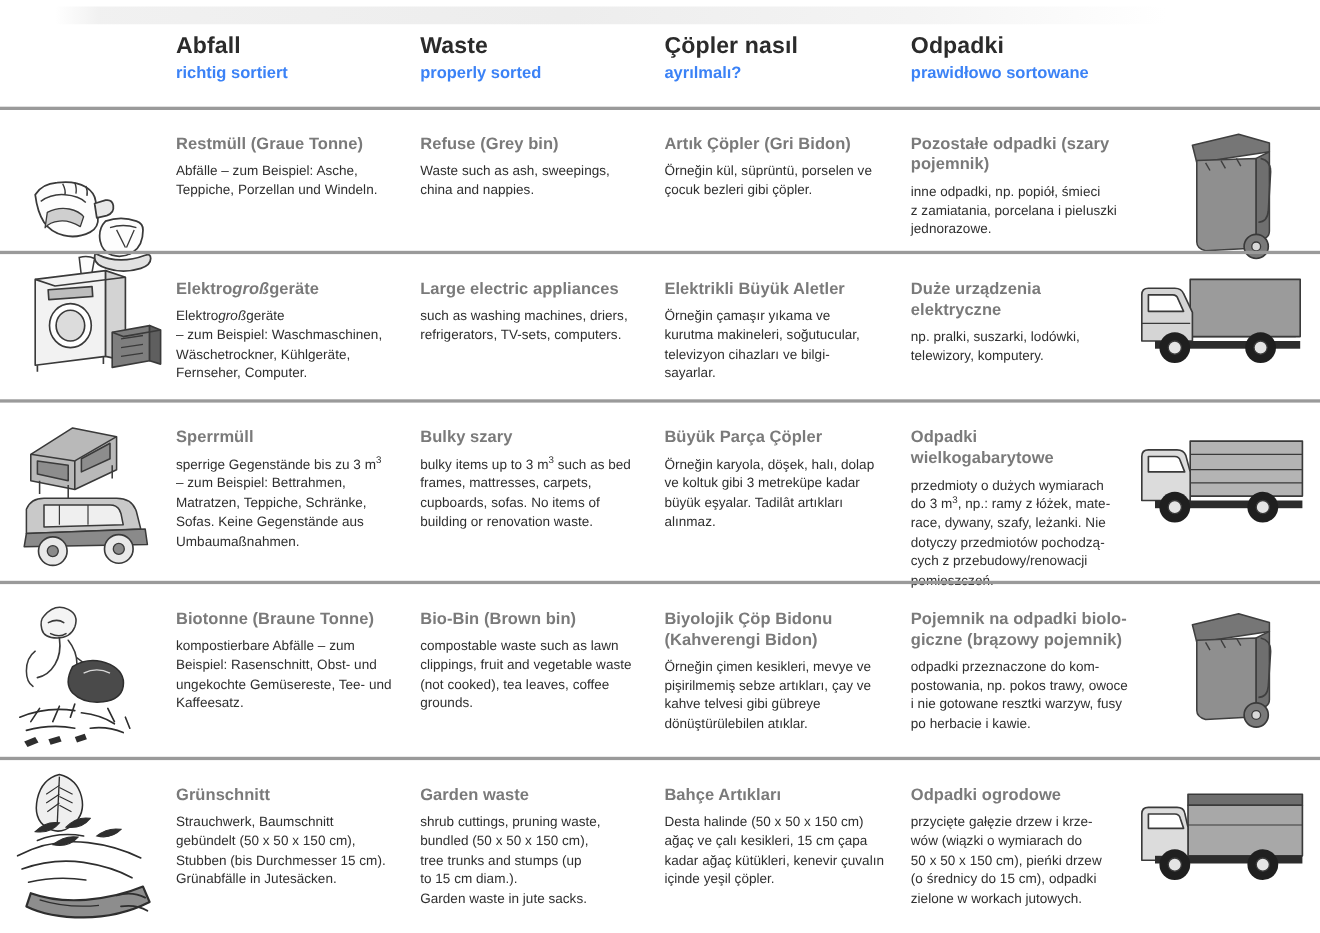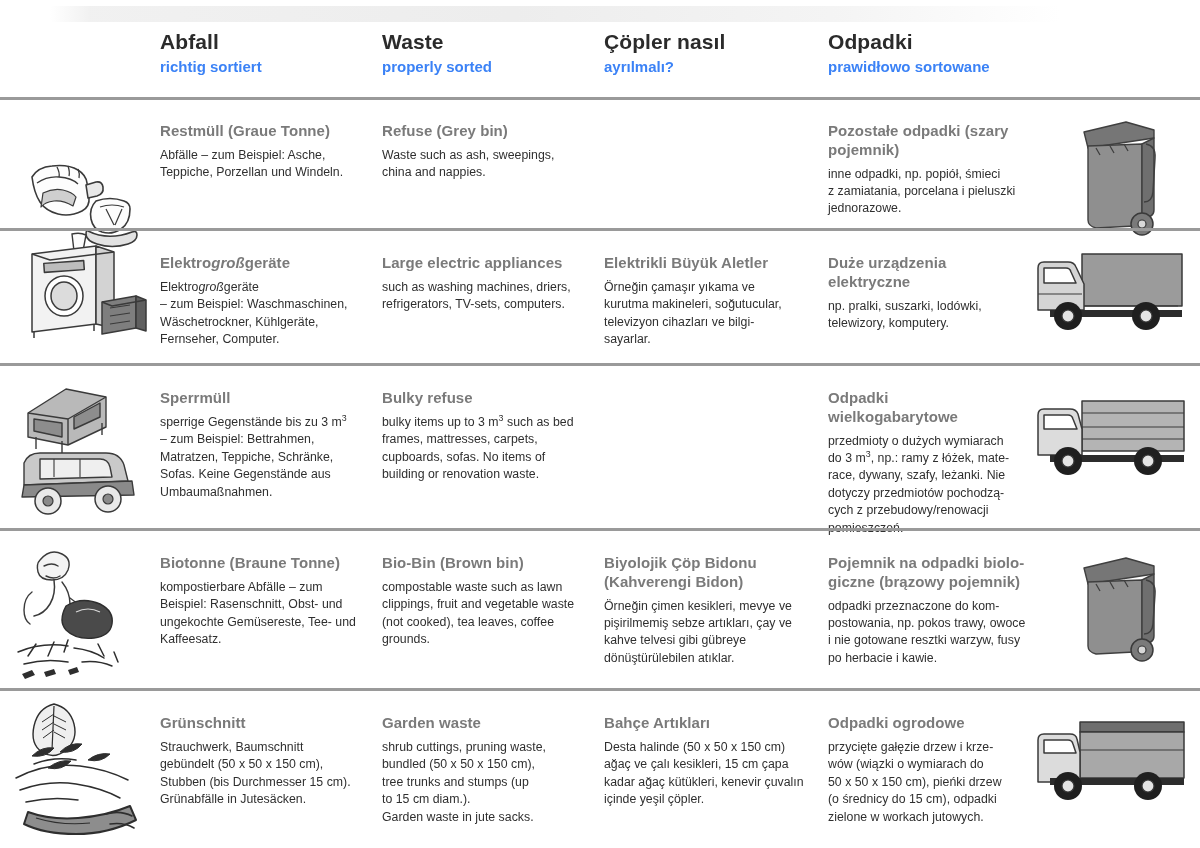--- a/index.html
+++ b/index.html
@@ -145,20 +145,27 @@
         <div class="cell-body">
             <span class="ln">Abfälle – zum Beispiel: Asche,</span>
             <span class="ln">Teppiche, Porzellan und Windeln.</span>
           </div>
       </div>
       <div class="col c2 pad">
         <div class="cell-title">Refuse (Grey bin)</div>
         <div class="cell-body">
             <span class="ln">Waste such as ash, sweepings,</span>
             <span class="ln">china and nappies.</span>
+          </div>
+      </div>
+      <div class="col c3 pad">
+        <div class="cell-title">Artık Çöpler (Gri Bidon)</div>
+        <div class="cell-body">
+            <span class="ln">Örneğin kül, süprüntü, porselen ve</span>
+            <span class="ln">çocuk bezleri gibi çöpler.</span>
           </div>
       </div>
       <div class="col c4 pad">
         <div class="cell-title">
             <span class="ln">Pozostałe odpadki (szary</span>
             <span class="ln">pojemnik)</span>
           </div>
         <div class="cell-body">
             <span class="ln">inne odpadki, np. popiół, śmieci</span>
             <span class="ln">z zamiatania, porcelana i pieluszki</span>
@@ -294,26 +301,35 @@
         <div class="cell-title">Sperrmüll</div>
         <div class="cell-body">
             <span class="ln">sperrige Gegenstände bis zu 3 m<span class="sup">3</span></span>
             <span class="ln">– zum Beispiel: Bettrahmen,</span>
             <span class="ln">Matratzen, Teppiche, Schränke,</span>
             <span class="ln">Sofas. Keine Gegenstände aus</span>
             <span class="ln">Umbaumaßnahmen.</span>
           </div>
       </div>
       <div class="col c2 pad">
-        <div class="cell-title">Bulky refuse</div>
+        <div class="cell-title">Bulky szary</div>
         <div class="cell-body">
             <span class="ln">bulky items up to 3 m<span class="sup">3</span> such as bed</span>
             <span class="ln">frames, mattresses, carpets,</span>
             <span class="ln">cupboards, sofas. No items of</span>
             <span class="ln">building or renovation waste.</span>
+          </div>
+      </div>
+      <div class="col c3 pad">
+        <div class="cell-title">Büyük Parça Çöpler</div>
+        <div class="cell-body">
+            <span class="ln">Örneğin karyola, döşek, halı, dolap</span>
+            <span class="ln">ve koltuk gibi 3 metreküpe kadar</span>
+            <span class="ln">büyük eşyalar. Tadilât artıkları</span>
+            <span class="ln">alınmaz.</span>
           </div>
       </div>
       <div class="col c4 pad">
         <div class="cell-title">
             <span class="ln">Odpadki</span>
             <span class="ln">wielkogabarytowe</span>
           </div>
         <div class="cell-body">
             <span class="ln">przedmioty o dużych wymiarach</span>
             <span class="ln">do 3 m<span class="sup">3</span>, np.: ramy z łóżek, mate-</span>

